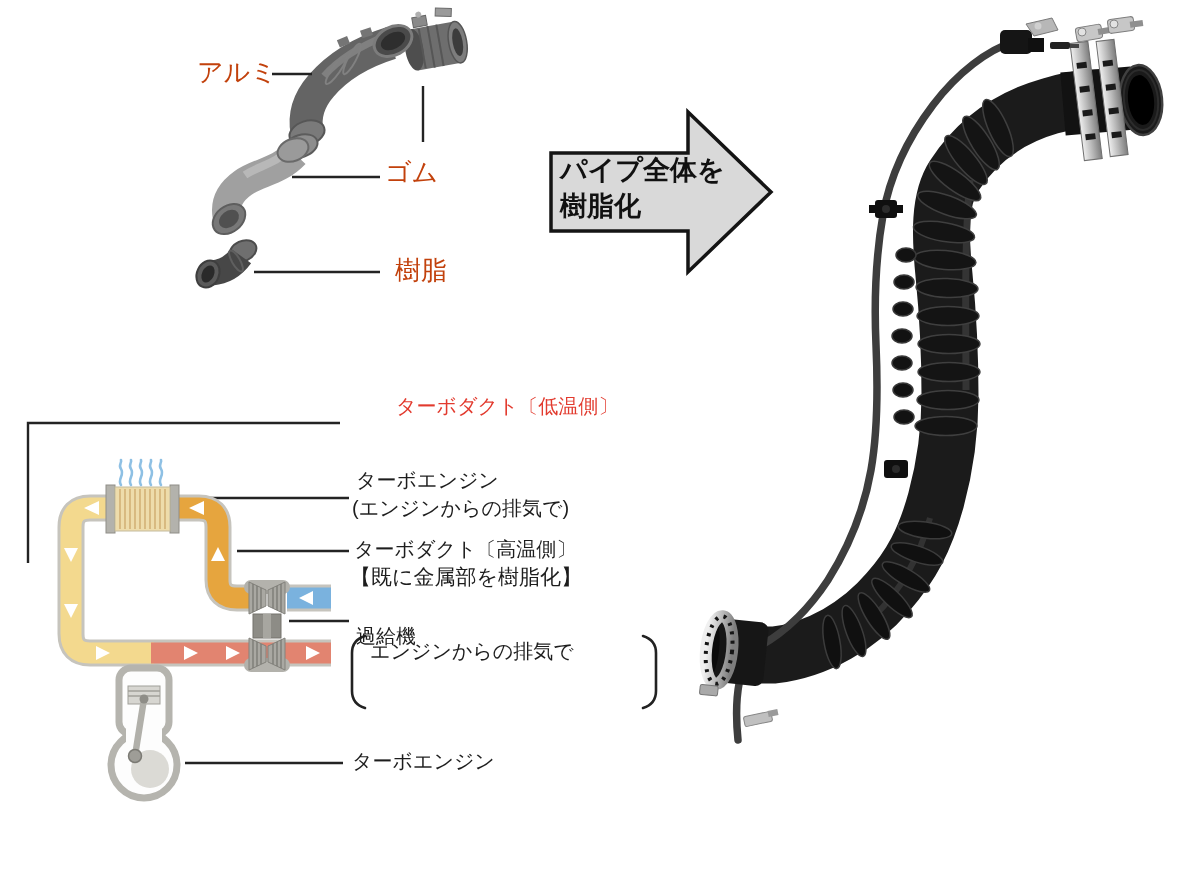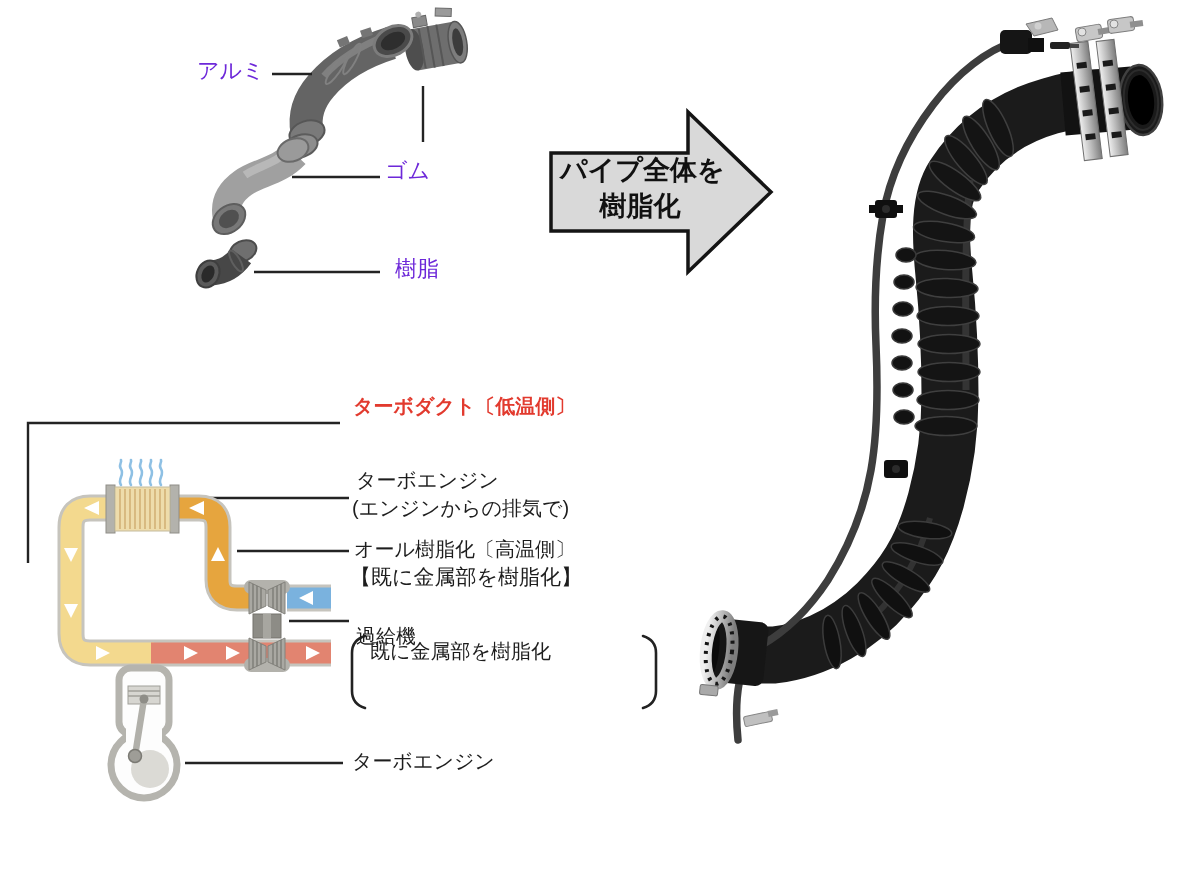--- a/index.html
+++ b/index.html
@@ -1,22 +1,22 @@
 <!DOCTYPE html>
 <html style="--red-label: #e23a2e; --arrow-fill: #d9d9d9; --pipe-outline: #c6c4bd; --cold-air-pipe: #f3d98e; --hot-air-pipe: #e6a53e; --exhaust-pipe: #e28470; --intake-air-pipe: #7ab2de; --intercooler-core: #eedcab;"><head>
 <meta charset="utf-8">
 <style>
   html,body{margin:0;padding:0;background:#ffffff;}
   .canvas{position:relative;width:1199px;height:869px;background:#fff;overflow:hidden;
           font-family:"Liberation Sans","DejaVu Sans",sans-serif;color:#1b1b1b;}
   .abs{position:absolute;}
-  .lbl{position:absolute;font-size:22px;color:#6d28d9;white-space:nowrap;line-height:1.1;}
+  .lbl{position:absolute;font-size:26px;color:#c2410c;white-space:nowrap;line-height:1.1;font-family:Liberation Serif, serif;}
   .slbl{position:absolute;font-size:20px;color:#1d1d1d;white-space:nowrap;line-height:1.15;}
-  .red-label{color:var(--red-label,#e23a2e);font-weight:bold;}
-  .arrow-text{position:absolute;left:560px;top:152px;width:160px;text-align:center;
+  .red-label{color:var(--red-label,#e23a2e);font-weight:normal;margin-left:43px;}
+  .arrow-text{position:absolute;left:560px;top:152px;width:160px;text-align:left;
               font-size:27px;font-weight:bold;line-height:36px;color:#111;white-space:nowrap;}
   .arrow-shape{fill:var(--arrow-fill,#d9d9d9);stroke:#141414;stroke-width:3.5;stroke-linejoin:miter;}
   .leader{stroke:#232323;stroke-width:2.4;fill:none;}
   .pipe-outline{stroke:var(--pipe-outline,#c6c4bd);stroke-width:27;fill:none;stroke-linecap:butt;}
   .stroke-cold{stroke:var(--cold-air-pipe,#f3d98e);stroke-width:21;fill:none;}
   .stroke-hot{stroke:var(--hot-air-pipe,#e6a53e);stroke-width:21;fill:none;}
   .stroke-exhaust{stroke:var(--exhaust-pipe,#e28470);stroke-width:21;fill:none;}
   .stroke-intake{stroke:var(--intake-air-pipe,#7ab2de);stroke-width:21;fill:none;}
   .flow-arrow{fill:#ffffff;}
   .ic-core{fill:var(--intercooler-core,#eedcab);}
@@ -319,21 +319,21 @@
   <svg class="abs" style="left:344px;top:633px" width="320" height="78" viewBox="0 0 320 78">
     <path d="M 21,3 Q 8,7 8,20 L 8,58 Q 8,71 21,75" stroke="#222" stroke-width="2.6" fill="none" stroke-linecap="round"></path>
     <path d="M 299,3 Q 312,7 312,20 L 312,58 Q 312,71 299,75" stroke="#222" stroke-width="2.6" fill="none" stroke-linecap="round"></path>
   </svg>
 
   <div class="slbl red-label" style="left:353px;top:395px;font-size:20px">ターボダクト〔低温側〕</div>
 
   <div class="slbl" style="left:356px;top:469px">ターボエンジン</div>
   <div class="slbl" style="left:352px;top:497px">(エンジンからの排気で)</div>
 
-  <div class="slbl" style="left:354px;top:538px">オール樹脂化〔高温側〕</div>
+  <div class="slbl" style="left:354px;top:538px">ターボダクト〔高温側〕</div>
   <div class="slbl" style="left:350px;top:565px;font-size:21px">【既に金属部を樹脂化】</div>
 
   <div class="slbl" style="left:356px;top:625px">過給機</div>
-  <div class="slbl" style="left:370px;top:640px">既に金属部を樹脂化</div>
+  <div class="slbl" style="left:370px;top:640px">エンジンからの排気で</div>
 
   <div class="slbl" style="left:352px;top:750px">ターボエンジン</div>
 
 </div>
 
 </body></html>

